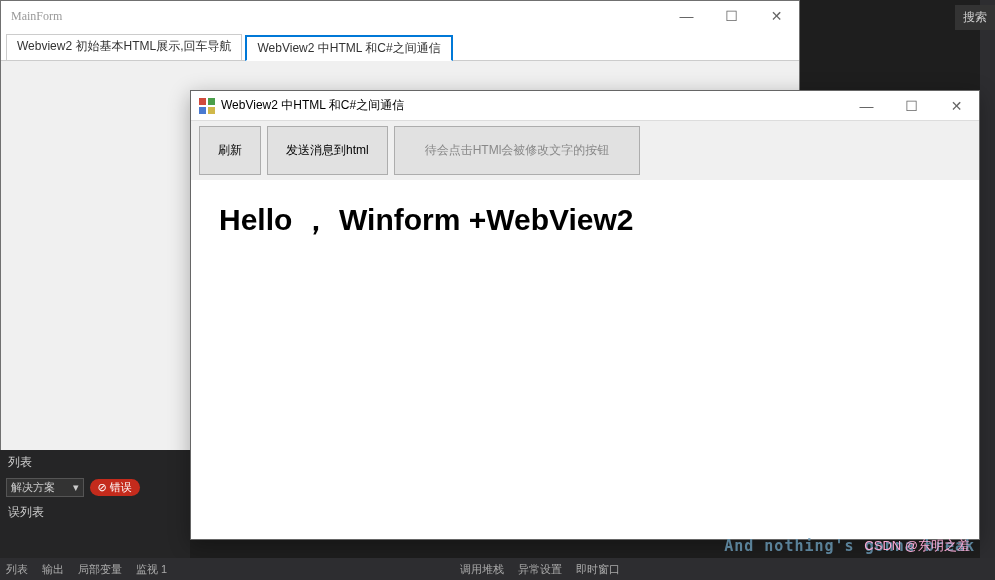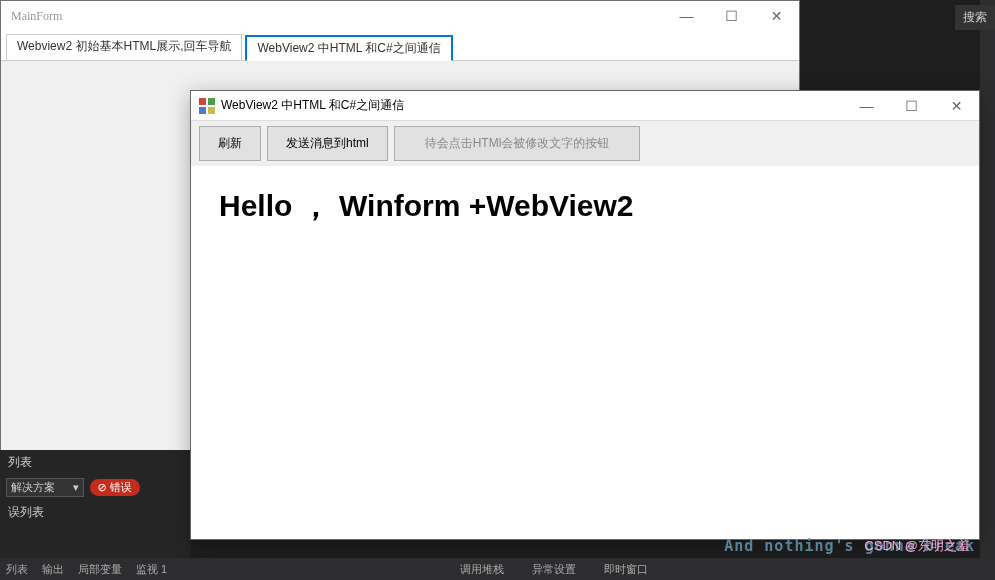--- a/index.html
+++ b/index.html
@@ -123,21 +123,21 @@
       font-size: 12px;
       color: #000;
     }
     .child-toolbar {
       padding: 5px 8px;
       background: #f0f0f0;
       display: flex;
       gap: 6px;
     }
     .tb-btn {
-      padding: 8px 18px;
+      padding: 15px 18px;
       background: #e1e1e1;
       border: 1px solid #adadad;
       font-size: 12px;
       font-family: inherit;
       color: #000;
     }
     .tb-btn.disabled {
       color: #888;
       padding: 2px 30px;
     }
@@ -204,21 +204,21 @@
       font-size: 11px;
       display: flex;
       align-items: center;
       padding: 0 6px;
       gap: 14px;
     }
     .ide-bottom-mid {
       position: absolute;
       left: 460px;
       display: flex;
-      gap: 28px;
+      gap: 14px;
     }
     .ide-right {
       position: absolute;
       right: 0;
       top: 0;
       width: 15px;
       height: 580px;
       background: #2d2d30;
     }
     .ide-search {

